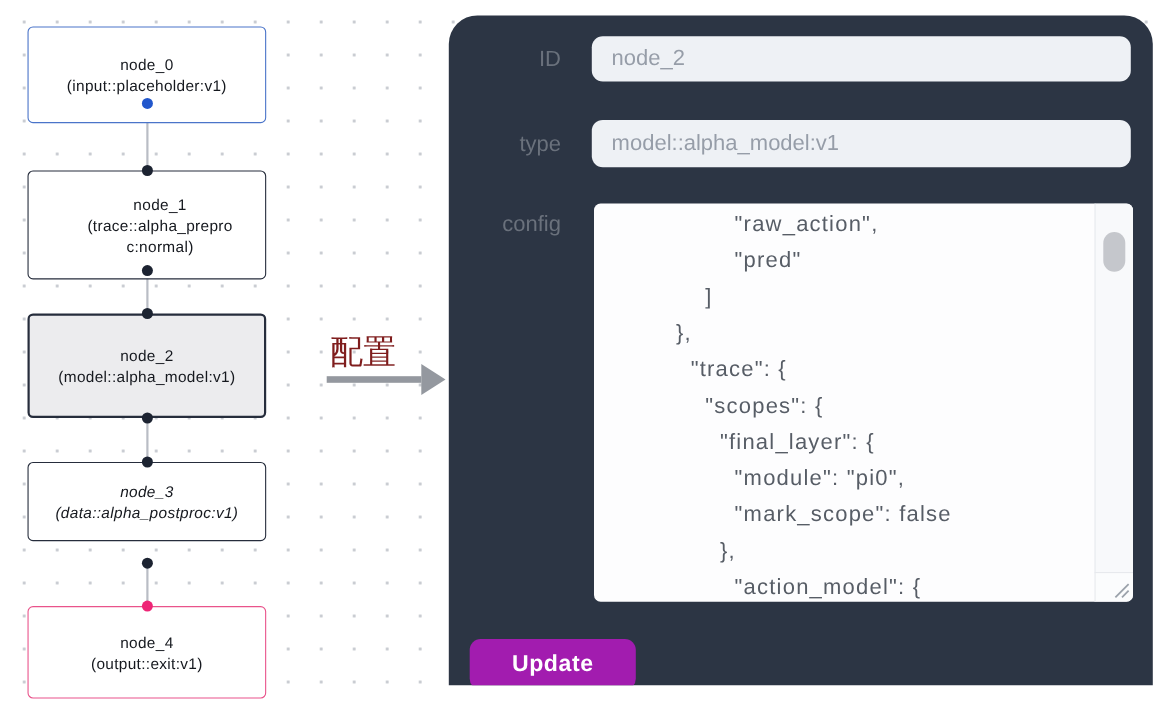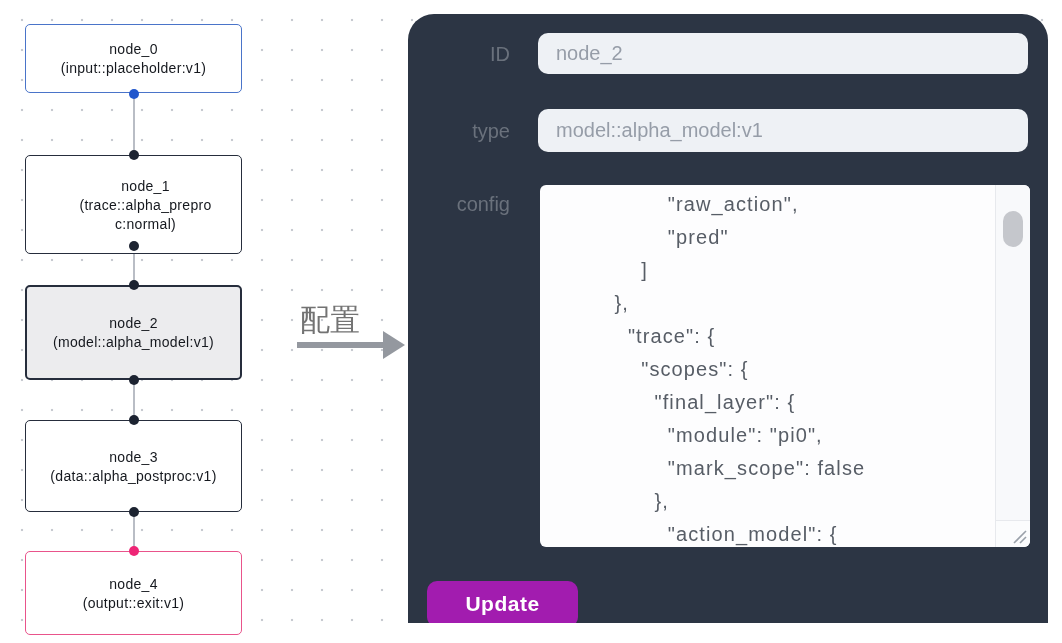--- a/index.html
+++ b/index.html
@@ -20,41 +20,41 @@
     position:absolute; left:25px; width:217px;
     background:#ffffff; border:1.5px solid #262d3c; border-radius:5px;
     display:flex; flex-direction:column; align-items:center; justify-content:center;
     text-align:center; color:#15181e; padding:0 24px; z-index:2;
   }
   .node .n-name { font-size:14px; line-height:20px; letter-spacing:.3px; }
   .node .n-type { font-size:14px; line-height:19px; letter-spacing:.3px; word-break:break-all; }
   .node.v-input    { border-color:#4a74c9; }
   .node.v-selected { background:#ececee; border-width:2px; }
   .node.v-output   { border-color:#e9538b; }
-  .n0 { top:24px;  height:69px; }
+  .n0 { top:24px;  height:88px; }
   .n1 { top:155px; height:99px;padding-left:48px; }
   .n2 { top:285px; height:95px; }
-  .n3 { top:420px; height:92px; }
+  .n3 { top:420px; height:72px;font-style:italic; }
   .n4 { top:551px; height:84px; }
 
   .edge { position:absolute; left:132.5px; width:2px; background:#b9bdc5; z-index:1; }
   .e0 { top:94px;  height:61px; }
   .e1 { top:246px; height:39px; }
   .e2 { top:380px; height:40px; }
   .e3 { top:512px; height:39px; }
 
   .port { position:absolute; left:128.5px; width:10px; height:10px; border-radius:50%;
           background:#1c2331; z-index:3; }
   .p0 { top:89px;  background:#2257cc; }
   .p1 { top:150px; } .p2 { top:241px; } .p3 { top:280px; } .p4 { top:375px; }
   .p5 { top:415px; } .p6 { top:507px; }
   .p7 { top:546px; background:#ee2576; }
 
   
-  .transfer-label { position:absolute; left:300px; top:300px; font-size:30px; color:#737373; }
+  .transfer-label { position:absolute; left:300px; top:300px; font-size:30px; color:#7f1d1d; }
   .arrow-shaft { position:absolute; left:297px; top:342px; width:86px; height:6px; background:#94989f; }
   .arrow-head  { position:absolute; left:383px; top:331px; width:0; height:0;
                  border-left:22px solid #94989f; border-top:14px solid transparent;
                  border-bottom:14px solid transparent; }
 
   
   .panel { position:absolute; left:408px; top:14px; width:640px; height:609px;
            background:#2c3544; border-radius:26px 26px 0 0; overflow:hidden; }
   .f-label { position:absolute; left:0; width:102px; text-align:right;
              color:#6a717c; font-size:20px; }

